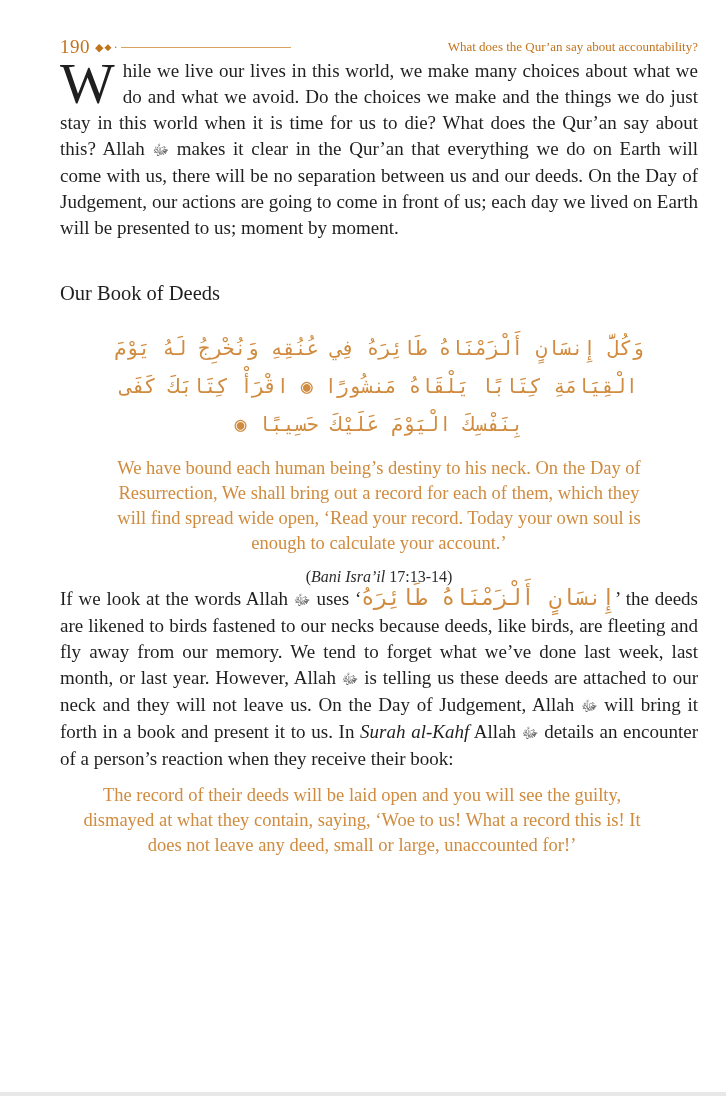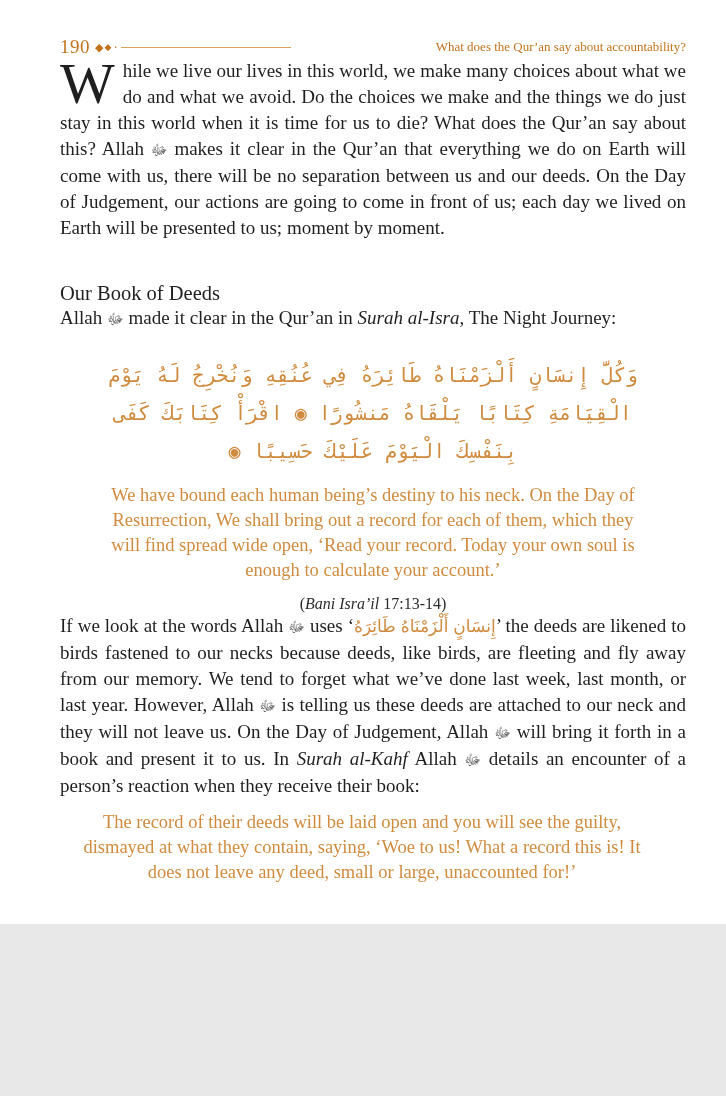--- a/index.html
+++ b/index.html
@@ -5,27 +5,27 @@
   :root{
     --accent:#c2731c;
     --arabic:#d08b3e;
     --ink:#1f1f1f;
     --background:#ffffff;
     --rule:#d9a35e;
   }
   html,body{margin:0;padding:0;background:#e8e8e8;}
   .page{
     position:relative;
-    width:726px;height:924px;
+    width:726px;height:1092px;
     margin:0 auto;
     background:var(--background);
     font-family:"Liberation Serif", serif;
     color:var(--ink);
     box-sizing:border-box;
-    padding:36px 40px 0 60px;
+    padding:36px 28px 0 60px;
     overflow:hidden;
   }
   
   .hdr{display:flex;align-items:center;height:22px;}
   .hdr-left{display:flex;align-items:center;color:var(--accent);}
   .pagenum{font-size:19px;letter-spacing:.5px;}
   .diamond{font-size:11px;line-height:1;margin-left:5px;color:var(--accent);}
   .diamond.small{font-size:9px;margin-left:1px;}
   .hdr-dot{font-size:13px;margin-left:2px;color:var(--accent);}
   .hdr-rule{display:inline-block;width:170px;height:1px;background:var(--rule);margin-left:3px;}
@@ -55,23 +55,23 @@
     max-width:548px;margin:11px auto 0 auto;
   }
   .translation.t2{max-width:570px;margin-left:17px;}
   .citation{text-align:center;font-size:16px;margin-top:12px;color:#2c2c2c;}
   .para2{margin-top:24px;}
   
   .it{font-style:italic;}
   .hon{font-family:"DejaVu Sans", sans-serif;font-size:0.78em;color:#4a4a4a;}
   .ar{
     color:var(--arabic);
-    font-family:Liberation Sans, sans-serif;
+    font-family:Liberation Mono, monospace;
     direction:rtl;unicode-bidi:isolate;
-    font-size:17px;
+    font-size:22px;
   }
 </style>
 </head>
 <body>
 
 <div class="page">
 
   <header class="hdr">
     <div class="hdr-left">
       <span class="pagenum">190</span>
@@ -82,21 +82,20 @@
     </div>
     <div class="hdr-title">What does the Qur’an say about accountability?</div>
   </header>
 
   <p class="body para1">
     <span class="dropcap">W</span><span><span>hile we live our lives in this world, we make many choices about what we do and what we avoid. Do the choices we make and the things we do just stay in this world when it is time for us to die? What does the Qur’an say about this? Allah </span><span class="hon">ﷻ</span><span> makes it clear in the Qur’an that everything we do on Earth will come with us, there will be no separation between us and our deeds. On the Day of Judgement, our actions are going to come in front of us; each day we lived on Earth will be presented to us; moment by moment.</span></span>
   </p>
 
   <h2 class="section-heading">Our Book of Deeds</h2>
 
-  <p class="body lead"><span>Allah </span><span class="hon">ﷻ</span><span> made it clear in the Qur’an in </span><span class="it">Surah al-Isra</span><span>, The Night Journey:</span></p>
 
   <div class="arabic-block" dir="rtl">وَكُلَّ إِنسَانٍ أَلْزَمْنَاهُ طَائِرَهُ فِي عُنُقِهِ وَنُخْرِجُ لَهُ يَوْمَ الْقِيَامَةِ كِتَابًا يَلْقَاهُ مَنشُورًا ◉ اقْرَأْ كِتَابَكَ كَفَى بِنَفْسِكَ الْيَوْمَ عَلَيْكَ حَسِيبًا ◉</div>
 
   <div class="translation">We have bound each human being’s destiny to his neck. On the Day of Resurrection, We shall bring out a record for each of them, which they will find spread wide open, ‘Read your record. Today your own soul is enough to calculate your account.’</div>
 
   <div class="citation"><span>(</span><span class="it">Bani Isra’il</span><span> 17:13-14)</span></div>
 
   <p class="body para2"><span>If we look at the words Allah </span><span class="hon">ﷻ</span><span> uses ‘</span><span class="ar" dir="rtl">إِنسَانٍ أَلْزَمْنَاهُ طَائِرَهُ</span><span>’ the deeds are likened to birds fastened to our necks because deeds, like birds, are fleeting and fly away from our memory. We tend to forget what we’ve done last week, last month, or last year. However, Allah </span><span class="hon">ﷻ</span><span> is telling us these deeds are attached to our neck and they will not leave us. On the Day of Judgement, Allah </span><span class="hon">ﷻ</span><span> will bring it forth in a book and present it to us. In </span><span class="it">Surah al-Kahf</span><span> Allah </span><span class="hon">ﷻ</span><span> details an encounter of a person’s reaction when they receive their book:</span></p>
 
 

